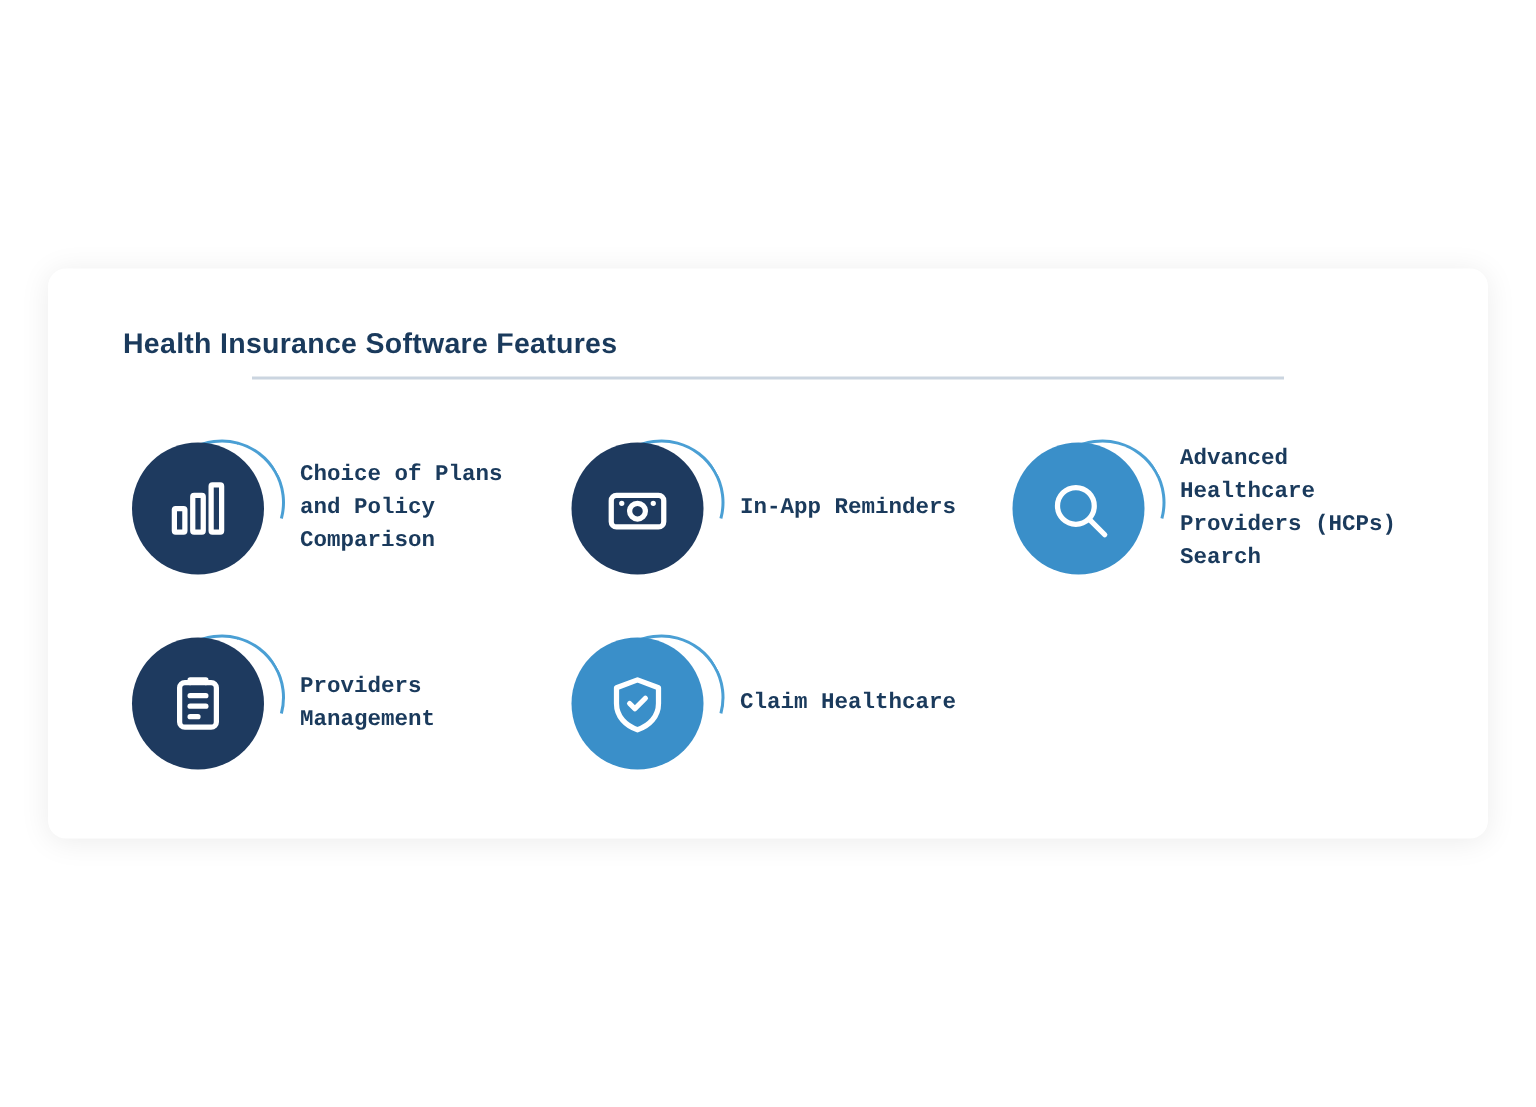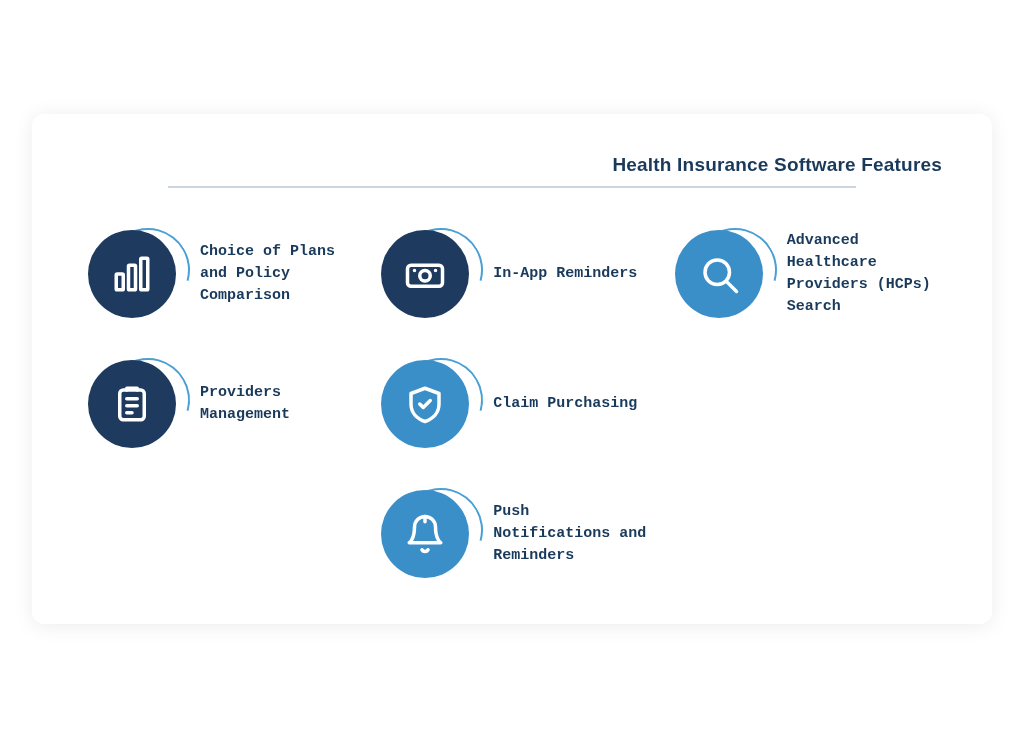--- a/index.html
+++ b/index.html
@@ -18,21 +18,21 @@
 
     .card {
       background: #ffffff;
       border-radius: 12px;
       box-shadow: 0 2px 20px rgba(0,0,0,0.08);
       width: 960px;
       padding: 40px 50px 40px 50px;
     }
 
     .title-row {
-      text-align: right;
+      text-align: left;
       margin-bottom: 36px;
       position: relative;
     }
 
     .title-row::after {
       content: '';
       display: block;
       width: 80%;
       height: 1.5px;
       background: #cbd5e0;
@@ -190,30 +190,18 @@
 
     <div class="feature-item">
       <div class="icon-wrapper">
         <div class="icon-circle blue">
           <svg class="icon-svg" viewBox="0 0 24 24" stroke="#ffffff" stroke-width="2" fill="none">
             <path d="M12 3l8 3v6c0 5-3.5 8.5-8 10C7.5 20.5 4 17 4 12V6l8-3z"></path>
             <polyline points="9,12 11,14 15,10"></polyline>
           </svg>
         </div>
       </div>
-      <span class="feature-label">Claim Purchasing</span>
-    </div>
-
-    <div class="feature-item center-bottom">
-      <div class="icon-wrapper">
-        <div class="icon-circle blue">
-          <svg class="icon-svg" viewBox="0 0 24 24" stroke="#ffffff" stroke-width="1.8" fill="none">
-            <path d="M18 8A6 6 0 0 0 6 8c0 7-3 9-3 9h18s-3-2-3-9"></path>
-            <path d="M13.73 21a2 2 0 0 1-3.46 0"></path>
-            <line x1="12" y1="2" x2="12" y2="5"></line>
-          </svg>
-        </div>
-      </div>
-      <span class="feature-label">Push Notifications and Reminders</span>
-    </div>
+      <span class="feature-label">Claim Healthcare</span>
+    </div>
+
 
   </div>
 </div>
 
 </body></html>

